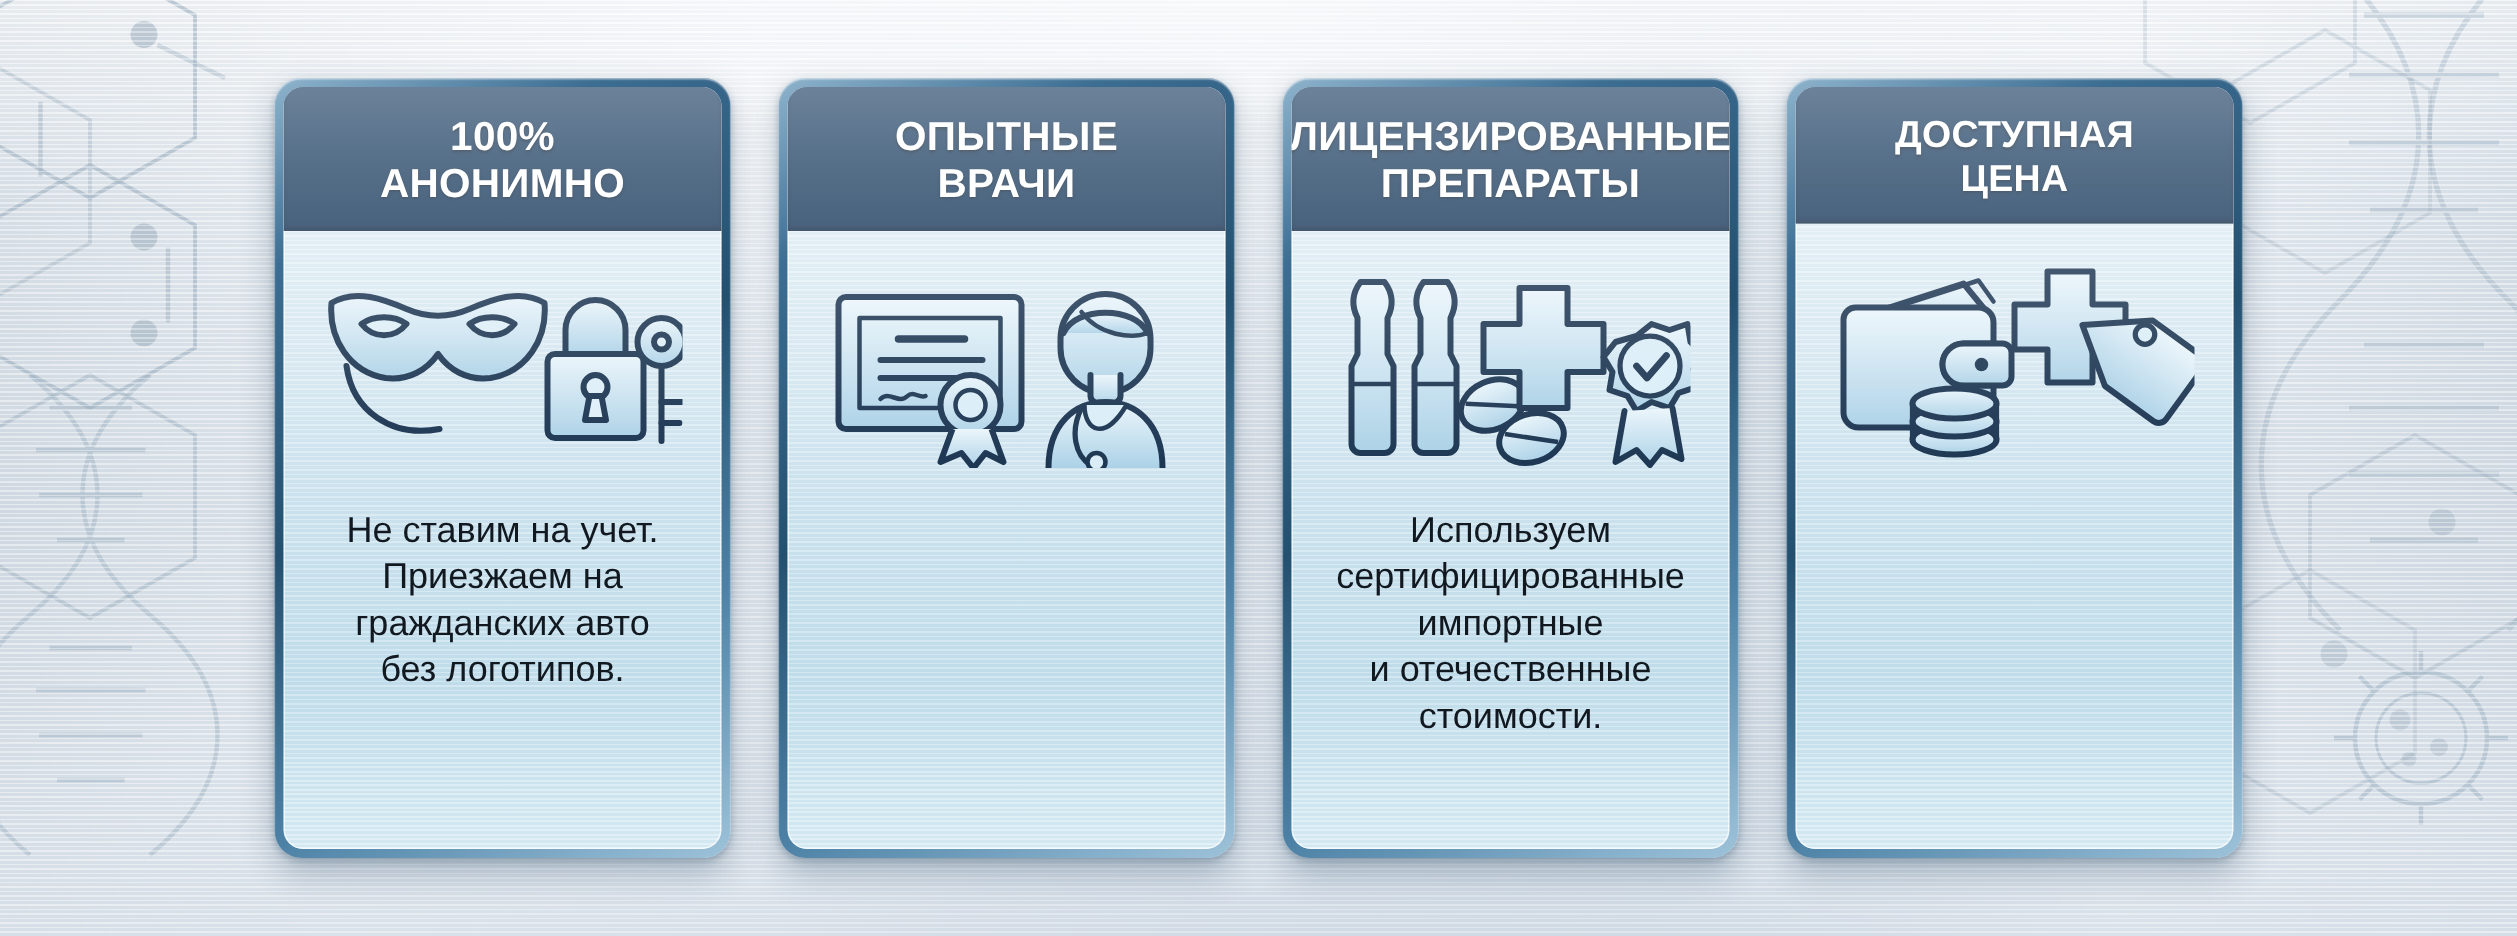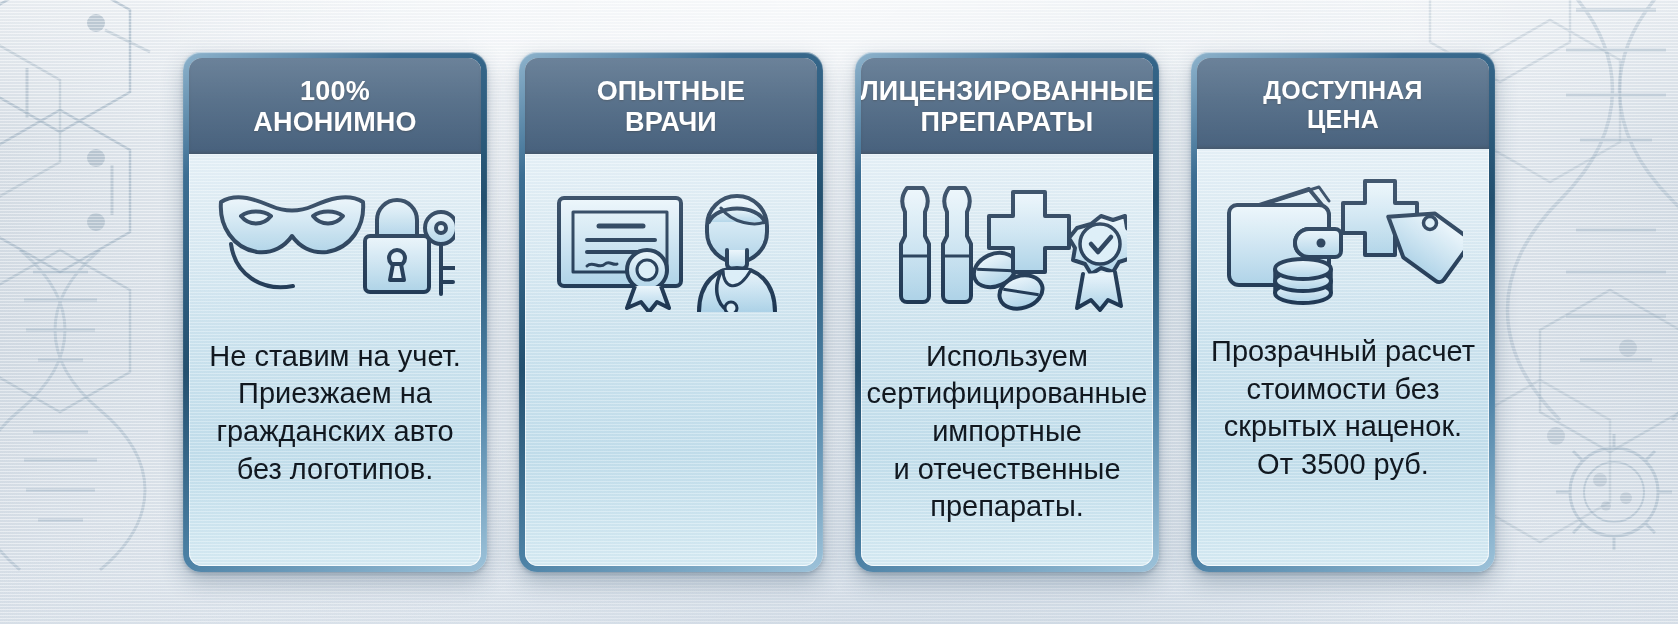--- a/index.html
+++ b/index.html
@@ -140,21 +140,21 @@
     z-index: 2;
     flex: 1;
     display: flex;
     align-items: flex-start;
     justify-content: center;
     padding: 4px 14px 20px;
     box-sizing: border-box;
   }
   .card-body .desc {
     color: #111820;
-    font-size: 29px;
+    font-size: 24px;
     line-height: 1.3;
     text-align: center;
     white-space: pre-line;
   }
 
   
   .gloss {
     position: absolute;
     left: 0; right: 0; top: 0;
     height: 55%;
@@ -389,21 +389,21 @@
               <path d="M196 92 L190 126 L204 118 L213 128 L221 118 L234 124 L228 90" fill="url(#ic3)"></path>
             </g>
           </svg>
         </div>
 
         <div class="card-body">
           <div class="desc">Используем
 сертифицированные
 импортные
 и отечественные
-препараты.</div>
+стоимости.</div>
         </div>
       </div>
     </div>
 
     <div class="card" data-card="3">
       <div class="card-inner">
         <div class="gloss"></div>
 
         <div class="card-header">
           <div class="title">ДОСТУПНАЯ
@@ -441,23 +441,17 @@
               <path d="M142 4 L172 4 L172 26 L194 26 L194 56 L172 56 L172 78 L142 78 L142 56 L120 56 L120 26 L142 26 Z" fill="url(#ic4)"></path>
             </g>
 
             <g stroke="#16304d" stroke-width="4" stroke-linejoin="round" stroke-linecap="round">
               <path d="M196 34 L236 34 A6 6 0 0 1 242 40 L242 82 A6 6 0 0 1 236 88 L196 88 L160 64 Z" transform="rotate(36 200 60)" fill="url(#ic4)"></path>
               <circle cx="207" cy="46" r="6.5" fill="#d9edf7" stroke-width="3.5"></circle>
             </g>
           </svg>
         </div>
 
-        <div class="card-body">
-          <div class="desc">Прозрачный расчет
-стоимости без
-скрытых наценок.
-От 3500 руб.</div>
-        </div>
       </div>
     </div>
 
   </div>
 </div>
 
 </body></html>

